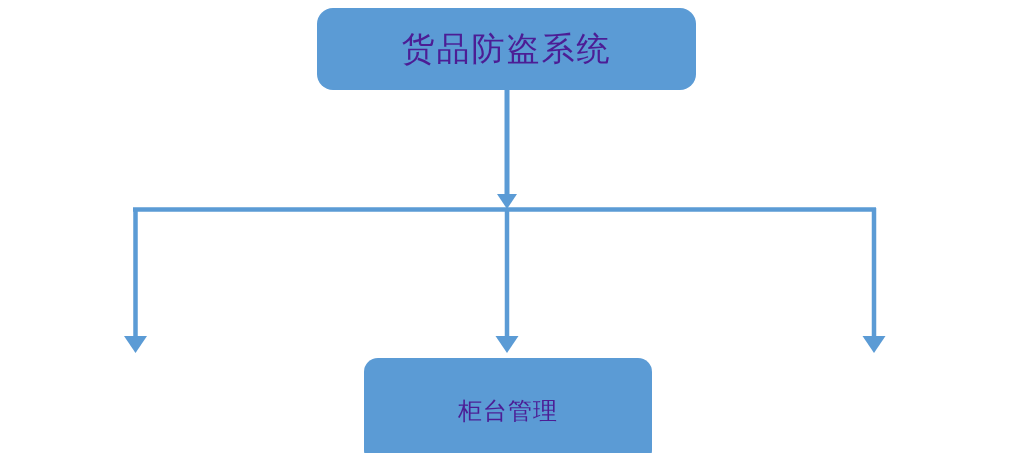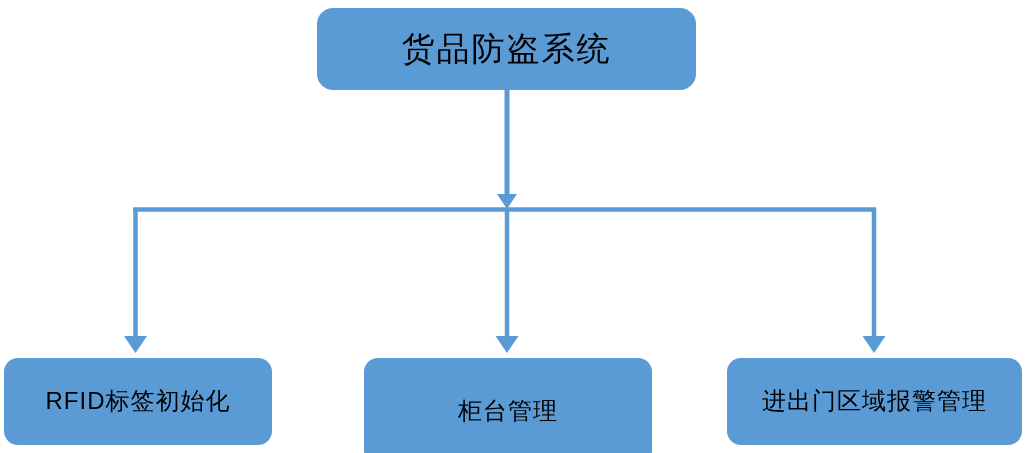--- a/index.html
+++ b/index.html
@@ -35,21 +35,21 @@
     align-items: center;
     justify-content: center;
     color: #ffffff;
     text-align: center;
     line-height: 1.1;
     white-space: nowrap;
     user-select: none;
   }
   .node-label {
     display: block;
-    color: #000000;
+    color: #4c1d95;
   }
   #node-root {
     left: 317px;
     top: 8px;
     width: 379px;
     height: 82px;
     border-radius: 16px;
   }
   #node-root .node-label {
     font-size: 33px;
@@ -105,25 +105,19 @@
     <g>
       <line x1="874" y1="208" x2="874" y2="338" stroke="#5B9BD5" stroke-width="4.5"></line>
       <polygon points="862.5,336 885.5,336 874,353" fill="#5B9BD5"></polygon>
     </g>
   </svg>
 
   <div class="node" id="node-root">
     <span class="node-label">货品防盗系统</span>
   </div>
 
-  <div class="node leaf" id="node-leaf-0">
-    <span class="node-label">RFID标签初始化</span>
-  </div>
 
   <div class="node leaf" id="node-leaf-1">
     <span class="node-label">柜台管理</span>
   </div>
 
-  <div class="node leaf" id="node-leaf-2">
-    <span class="node-label">进出门区域报警管理</span>
-  </div>
 
 </div>
 
 </body></html>

